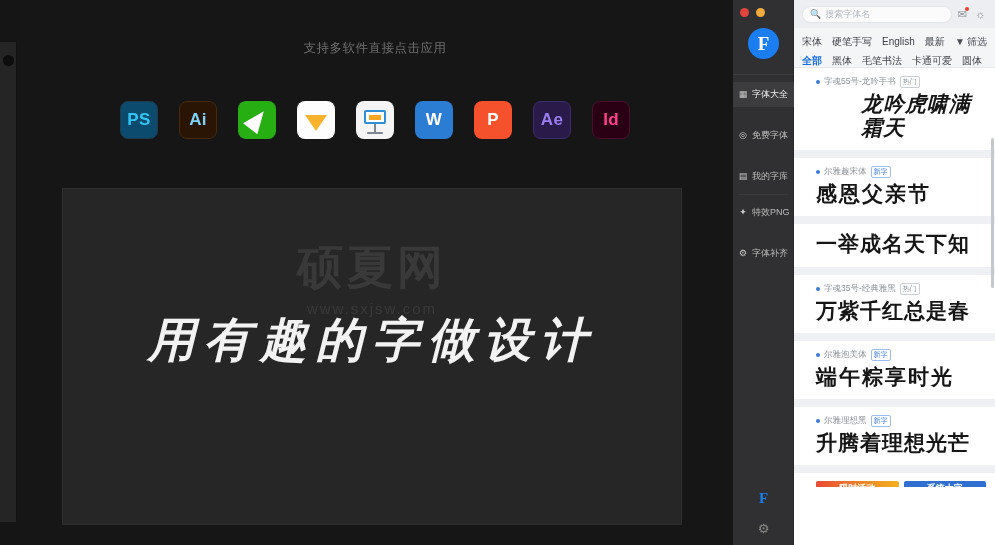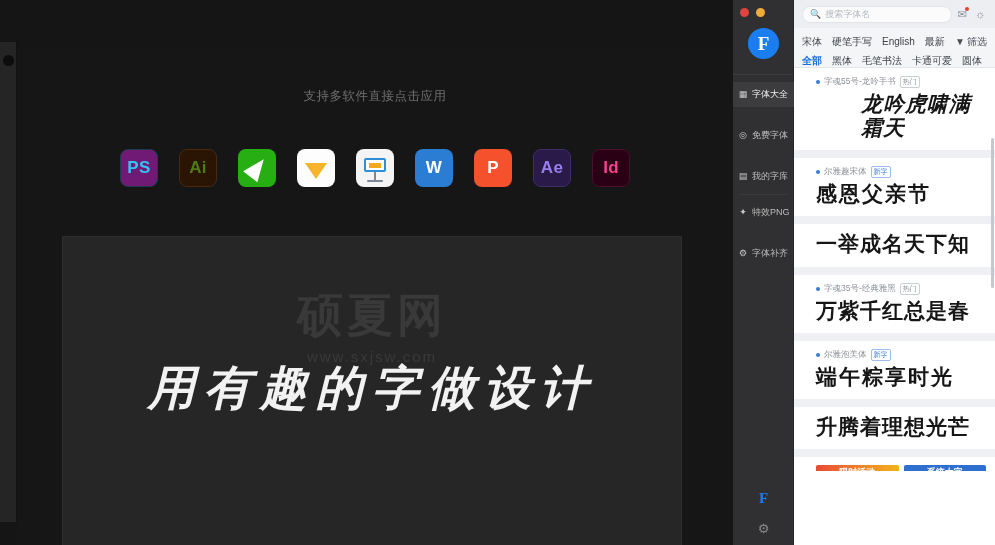--- a/index.html
+++ b/index.html
@@ -20,39 +20,38 @@
     position: absolute; left: 0; top: 42px; width: 17px; height: 480px;
     background: #252526; border-right: 1px solid #121212;
   }
   .edge-dot {
     position: absolute; left: 3px; top: 13px; width: 11px; height: 11px;
     border-radius: 50%; background: #0d0d0d;
   }
   .design-inner {
     position: absolute; left: 17px; top: 0; right: 0; bottom: 0;
     background: #161616;
-    margin-top: 48px;
   }
   .hint-text {
     position: absolute; left: 0; right: 0; top: 40px;
     text-align: center; color: #6e6e6e; font-size: 12.5px;
     letter-spacing: .5px;
   }
   .app-row {
     position: absolute; left: 0; right: 0; top: 101px;
     display: flex; justify-content: center; align-items: center; gap: 21px;
   }
   .app-ico {
     width: 38px; height: 38px; border-radius: 8px;
     display: flex; align-items: center; justify-content: center;
     font-size: 17px; font-weight: bold; letter-spacing: .3px;
     font-family: "Liberation Sans", sans-serif;
   }
-  .ico-ps { background: #701a75; color: #31c5f4; border: 1px solid #1c3d4d; }
-  .ico-ai { background: #2a1403; color: #4d7c0f; border: 1px solid #4a2a0a; }
+  .ico-ps { background: #0c4a6e; color: #31c5f4; border: 1px solid #1c3d4d; }
+  .ico-ai { background: #2a1403; color: #7dd3fc; border: 1px solid #4a2a0a; }
   .ico-green { background: #27ae13; position: relative; }
   .ico-green .pen {
     width: 0; height: 0; border-left: 9px solid transparent;
     border-right: 9px solid transparent; border-bottom: 22px solid #ffffff;
     transform: rotate(38deg);
   }
   .ico-sketch { background: #fdfdfd; }
   .ico-sketch .gem {
     width: 0; height: 0; border-left: 11px solid transparent;
     border-right: 11px solid transparent; border-top: 16px solid #f7b32b;
@@ -405,20 +404,25 @@
         <div class="font-item">
           <div class="fi-head">
             <span class="fi-dot"></span>
             <span class="fi-name">尔雅泡美体</span>
             <span class="fi-tag new">新字</span>
           </div>
           <div class="fi-sample round">端午粽享时光</div>
         </div>
 
         <div class="font-item">
+          <div class="fi-head">
+            <span class="fi-dot"></span>
+            <span class="fi-name">尔雅理想黑</span>
+            <span class="fi-tag new">新字</span>
+          </div>
           <div class="fi-sample">升腾着理想光芒</div>
         </div>
 
         <div class="font-item fi-partial">
           <div class="banner-row">
             <div class="banner a">限时活动</div>
             <div class="banner b">系统大字</div>
           </div>
         </div>
 

